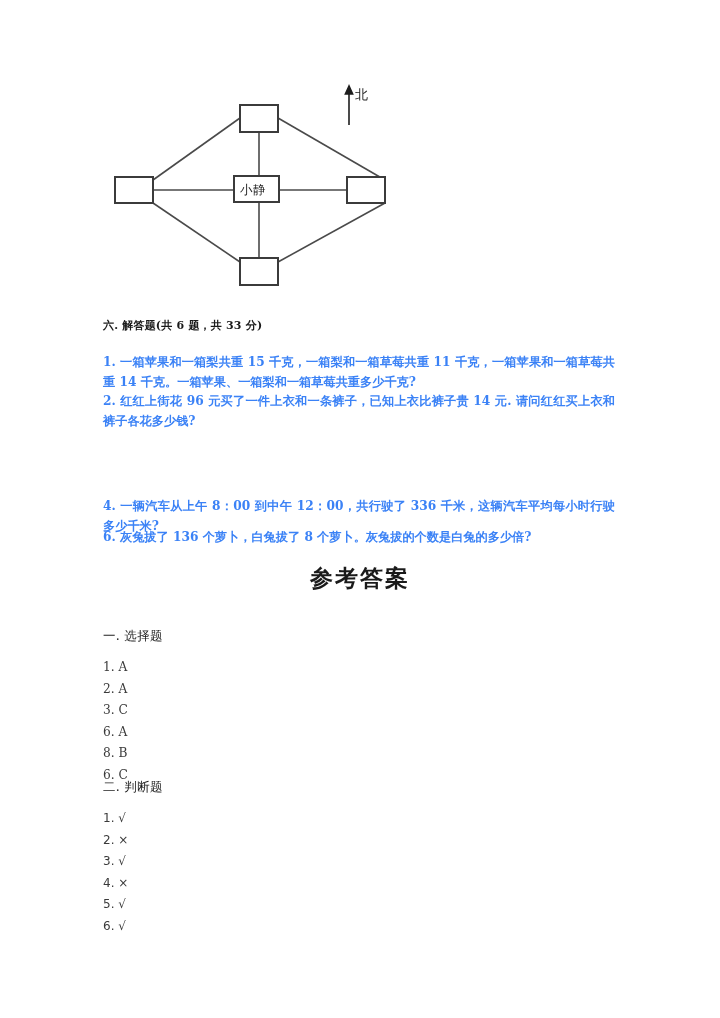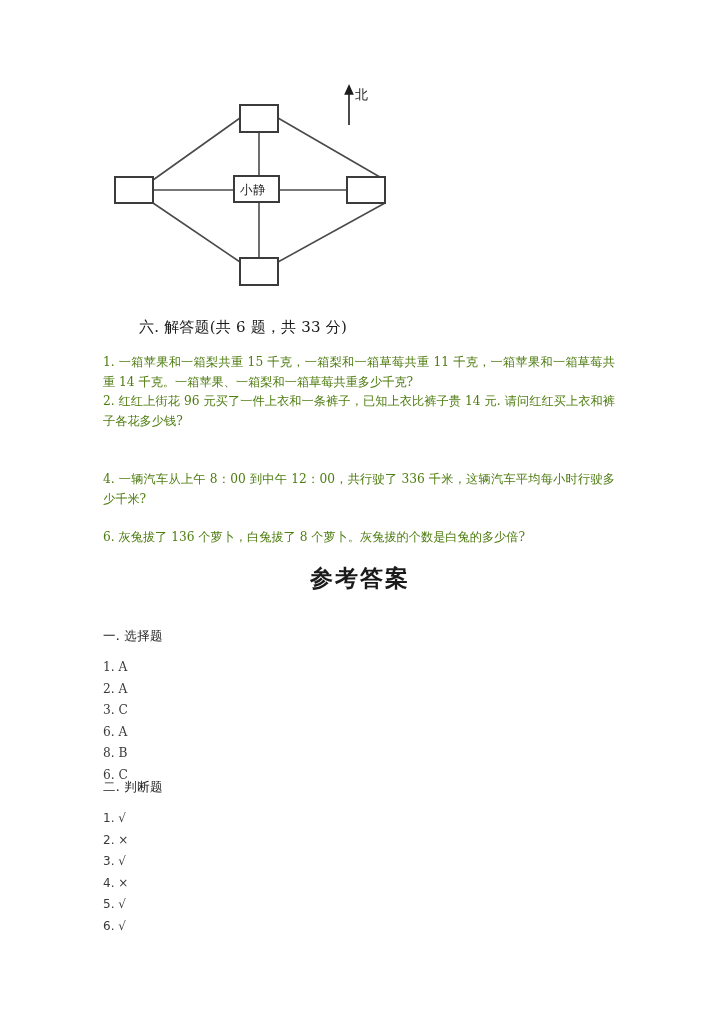--- a/index.html
+++ b/index.html
@@ -54,43 +54,43 @@
   }
   .node-label.center {
     left: 240px;
     top: 182px;
   }
 
   
   .section-heading {
     position: absolute;
     left: 103px;
-    font-weight: normal;
-    font-size: 15px;
+    font-weight: bold;
+    font-size: 11px;
     color: #1a1a1a;
     letter-spacing: 0.2px;
     white-space: nowrap;
-    margin-left: 36px;
   }
   .sec6-heading { top: 318px; }
 
   .qblock {
     position: absolute;
     left: 103px;
     width: 512px;
     font-size: 12.2px;
     line-height: 19.5px;
-    color: #4d7c0f;
+    color: #3b82f6;
     text-align: justify;
     text-justify: inter-ideograph;
+    font-weight: bold;
   }
   .q1 { top: 353px; }
   .q2 { top: 392px; }
   .q3 { top: 431px; }
-  .q4 { top: 470px; }
+  .q4 { top: 497px; }
   .q5 { top: 509px; }
   .q6 { top: 528px; }
 
   
   .answer-title {
     position: absolute;
     left: 0;
     right: 0;
     top: 563px;
     text-align: center;

